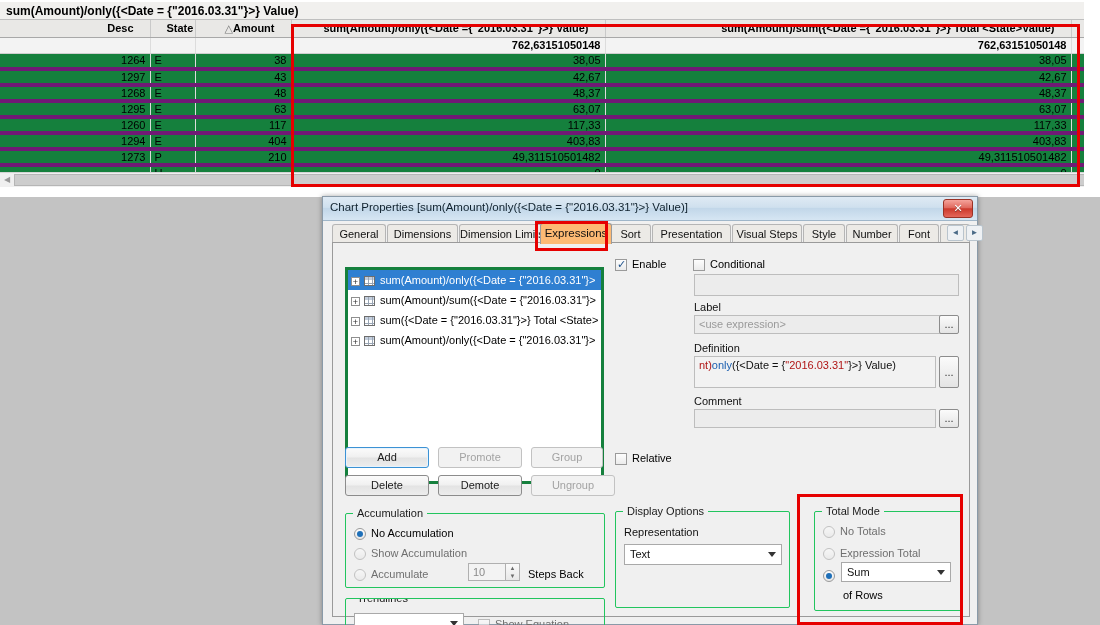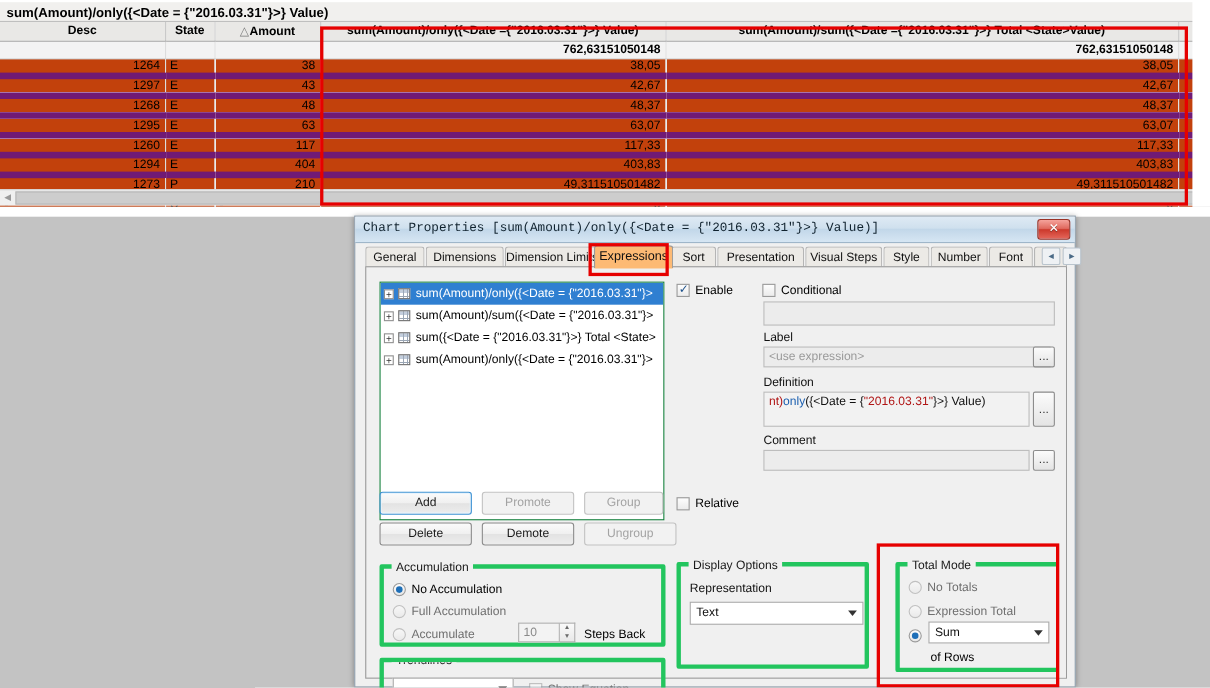--- a/index.html
+++ b/index.html
@@ -16,27 +16,27 @@
     background:#f1f0ee;border-bottom:1px solid #bfbfbf;
     font-weight:bold;font-size:12px;line-height:18px;padding-left:6px;
     box-sizing:border-box;white-space:nowrap;overflow:hidden;
   }
   table.pivot{
     position:absolute;left:0;top:20px;border-collapse:collapse;
     table-layout:fixed;width:1340px;
   }
   table.pivot th{
     background:#e9e8e6;border-right:1px solid #c9c9c9;border-bottom:1px solid #a8a8a8;
-    font-weight:bold;font-size:11px;height:17px;padding:0 4px;
-    text-align:center;white-space:nowrap;overflow:hidden;box-sizing:border-box;
+    font-weight:bold;font-size:11px;height:17px;padding:0 16px;
+    text-align:right;white-space:nowrap;overflow:hidden;box-sizing:border-box;
   }
   table.pivot td{
-    border-right:1px solid #dcdcdc;border-bottom:6px solid #701a75;
+    border-right:1px solid #dcdcdc;border-bottom:4px solid #701a75;
     height:16px;padding:0 4px;font-size:11px;white-space:nowrap;
-    overflow:hidden;box-sizing:border-box;background:#c2410c;
+    overflow:hidden;box-sizing:border-box;background:#15803d;
   }
   table.pivot tr.total td{background:#f3f3f3;font-weight:bold;border-bottom:1px solid #cfcfcf;}
   .num{text-align:right;}
   .sortmark{display:inline-block;width:9px;color:#7a7a7a;font-weight:normal;}
   .hscroll{
     position:absolute;left:0;top:172px;width:1340px;height:15px;
     background:#f0f0f0;border-top:1px solid #d4d4d4;box-sizing:border-box;
   }
   .hscroll .thumb{
     position:absolute;left:14px;top:1px;width:1300px;height:12px;
@@ -62,21 +62,21 @@
     position:absolute;left:322px;top:196px;width:656px;height:429px;
     background:#f0f0f0;border:1px solid #8a9aa8;box-sizing:border-box;
     box-shadow:0 0 5px rgba(0,0,0,.35);
   }
   .titlebar{
     position:relative;height:23px;
     background:linear-gradient(to bottom,#dfeaf4 0%,#cfe0ee 45%,#c2d7e9 50%,#d6e6f3 100%);
     border-bottom:1px solid #9fb6c9;
   }
   .title-text{
-    position:absolute;left:7px;top:4px;font-size:11.5px;color:#10222e;white-space:nowrap;font-family:Liberation Mono, monospace;
+    position:absolute;left:7px;top:4px;font-size:11.5px;color:#10222e;white-space:nowrap;
   }
   .closebtn{
     position:absolute;right:4px;top:2px;width:28px;height:17px;
     background:linear-gradient(to bottom,#f5a39b 0%,#e06a5f 45%,#cc392c 52%,#e4665a 100%);
     border:1px solid #9a3226;border-radius:3px;
     color:#fff;font-size:11px;font-weight:bold;line-height:16px;text-align:center;
     text-shadow:0 1px 0 rgba(0,0,0,.4);
   }
   
   .tabstrip{position:absolute;left:9px;top:26px;width:638px;height:20px;}
@@ -95,22 +95,22 @@
   #red-tab-box{
     position:absolute;left:535px;top:221px;width:73px;height:30px;
     border:3px solid #e60000;box-sizing:border-box;z-index:40;pointer-events:none;
   }
   .tabpage{
     position:absolute;left:9px;top:45px;width:638px;height:375px;
     background:#f0f0f0;border:1px solid #9a9a9a;box-sizing:border-box;
   }
   
   .exprlist{
-    position:absolute;left:12px;top:13px;width:259px;height:217px;
-    background:#fff;border:1px solid #15803d;box-sizing:border-box;overflow:hidden;
+    position:absolute;left:12px;top:24px;width:259px;height:217px;
+    background:#fff;border:3px solid #15803d;box-sizing:border-box;overflow:hidden;
   }
   .exprrow{height:20px;line-height:20px;white-space:nowrap;padding-left:3px;font-size:11px;}
   .exprrow.sel{background:#2f7fd1;color:#fff;}
   .plusbox{
     display:inline-block;width:9px;height:9px;line-height:8px;text-align:center;
     border:1px solid #8f8f8f;background:#fff;color:#333;font-size:9px;
     vertical-align:middle;margin-right:4px;box-sizing:border-box;
   }
   .gridicon{
     display:inline-block;width:11px;height:10px;vertical-align:middle;margin-right:5px;
@@ -120,21 +120,21 @@
   }
   
   .btn{
     position:absolute;height:21px;border:1px solid #8c8c8c;border-radius:3px;
     background:linear-gradient(to bottom,#fbfbfb 0%,#f0f0f0 48%,#e3e3e3 52%,#ededed 100%);
     font-size:11px;line-height:19px;text-align:center;color:#1a1a1a;box-sizing:border-box;
   }
   .btn.primary{border:1px solid #3c92d4;box-shadow:inset 0 0 0 1px #e8f3fc;}
   .btn.disabled{color:#a3a3a3;border-color:#c2c2c2;background:#f2f2f2;}
   
-  .grp{position:absolute;border:4px solid #22c55e;border-radius:2px;box-sizing:border-box;}
+  .grp{position:absolute;border:1px solid #22c55e;border-radius:2px;box-sizing:border-box;}
   .grp>.cap{
     position:absolute;top:-7px;left:7px;background:#f0f0f0;padding:0 4px;font-size:11px;color:#1a1a1a;
   }
   .radio{
     display:inline-block;width:12px;height:12px;border-radius:50%;
     border:1px solid #9a9a9a;background:linear-gradient(to bottom,#fdfdfd,#e6e6e6);
     vertical-align:middle;margin-right:5px;box-sizing:border-box;position:relative;
   }
   .radio.on::after{
     content:"";position:absolute;left:2px;top:2px;width:6px;height:6px;border-radius:50%;
@@ -340,21 +340,21 @@
     <div class="btn" style="left:12px;top:232px;width:84px">Delete</div>
     <div class="btn" style="left:105px;top:232px;width:84px">Demote</div>
     <div class="btn disabled" style="left:198px;top:232px;width:84px">Ungroup</div>
 
     <div class="grp" style="left:12px;top:270px;width:260px;height:75px">
       <div class="cap">Accumulation</div>
       <div class="optline" style="left:8px;top:12px">
         <span class="radio on"></span><span>No Accumulation</span>
       </div>
       <div class="optline dim" style="left:8px;top:32px">
-        <span class="radio off"></span><span>Full Accumulation</span>
+        <span class="radio off"></span><span>Show Accumulation</span>
       </div>
       <div class="optline dim" style="left:8px;top:53px">
         <span class="radio off"></span><span>Accumulate</span>
       </div>
       <div class="spin" style="left:122px;top:49px">10</div>
       <div class="spinbtns" style="left:160px;top:49px">
         <i>▲</i>
           <i>▼</i>
       </div>
       <div class="optline" style="left:182px;top:53px">Steps Back</div>

